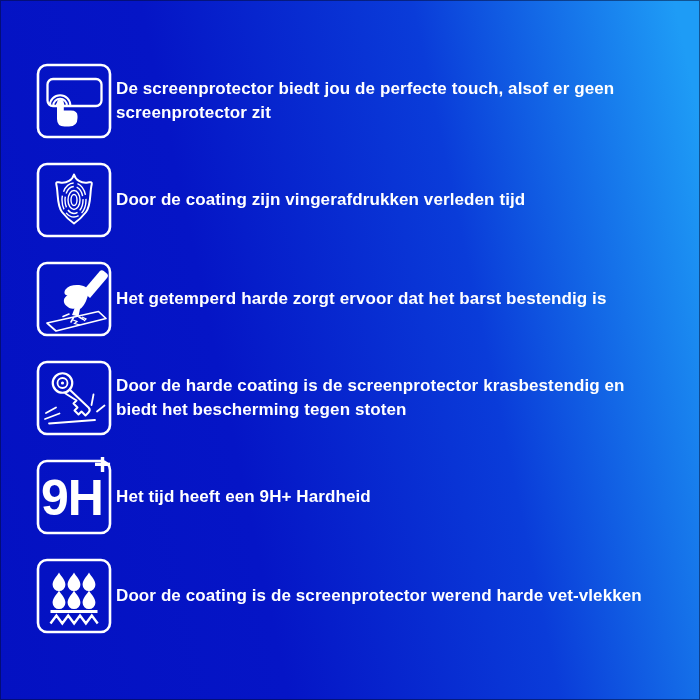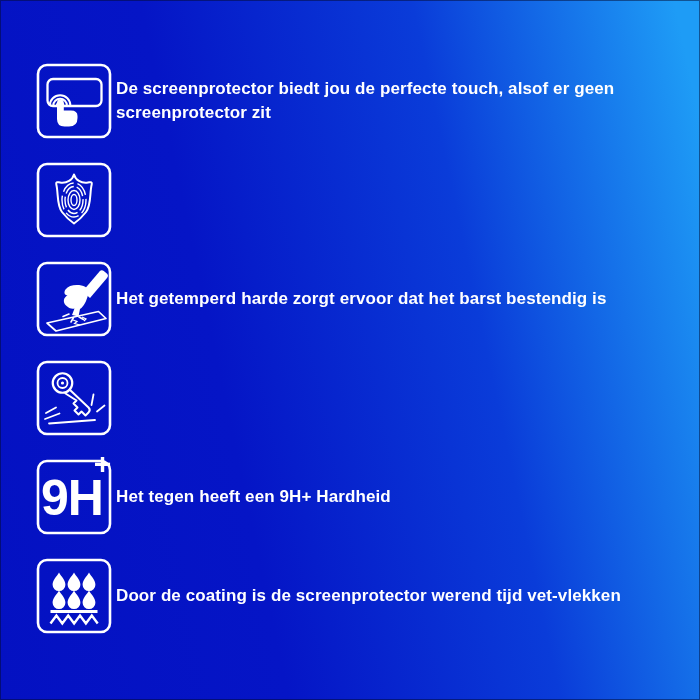--- a/index.html
+++ b/index.html
@@ -73,20 +73,21 @@
       <div class="icon-box">
         <svg width="76" height="76" viewBox="0 0 76 76">
           <rect class="st" x="2" y="2" width="72" height="72" rx="9" stroke-width="2.6"></rect>
           <path class="st" stroke-width="2" stroke-linejoin="round" d="M38 12.5 C36.5 18 31 21.5 24 20.5 C21.5 20.2 19.5 19.3 20.3 22.5 C22.5 31 20.5 43 26 50 C29.5 54.5 33.5 58.5 38 61.5 C42.5 58.5 46.5 54.5 50 50 C55.5 43 53.5 31 55.7 22.5 C56.5 19.3 54.5 20.2 52 20.5 C45 21.5 39.5 18 38 12.5 Z"></path>
           <ellipse class="st" cx="38" cy="38" rx="3" ry="5.5" stroke-width="1.4"></ellipse>
           <ellipse class="st" cx="38" cy="38" rx="6" ry="9.5" stroke-width="1.4"></ellipse>
           <ellipse class="st" cx="38" cy="38" rx="9" ry="13.5" stroke-width="1.4" stroke-dasharray="11 3"></ellipse>
           <ellipse class="st" cx="38" cy="38" rx="12" ry="17" stroke-width="1.4" stroke-dasharray="14 4"></ellipse>
         </svg>
       </div>
+      <div class="feature-text">Door de coating zijn vingerafdrukken verleden tijd</div>
     </div>
 
     <div class="feature-row">
       <div class="icon-box">
         <svg width="76" height="76" viewBox="0 0 76 76">
           <rect class="st" x="2" y="2" width="72" height="72" rx="9" stroke-width="2.6"></rect>
           <path class="fl" d="M46.5 30.5 L63.5 10.5 Q65.5 8.2 67.8 10 L70.8 12.6 Q73 14.6 71 17 L54 37 Z"></path>
           <path class="fl" d="M52 34 C54 29 51 25.5 45.5 24.5 C39 23.2 32.5 24.5 29.5 28.5 C27.5 31.5 28.5 34 31.5 34.5 C27.5 36.5 26.5 41 30 44.5 C32.5 47 36 48.5 38.5 47.5 L36 54 L42.5 55.5 L44 48 C48 45.5 50.5 40 52 34 Z"></path>
           <path class="st" d="M33 53 l-6 2.5 M37.5 56.5 l-2.5 4.5 M43 56 l4.5 2.5" stroke-width="1.6" stroke-linecap="round"></path>
           <polygon class="st" points="11,62 62.5,50.5 70,57.5 20,70" stroke-width="1.7" stroke-linejoin="round"></polygon>
@@ -101,46 +102,47 @@
       <div class="icon-box">
         <svg width="76" height="76" viewBox="0 0 76 76">
           <rect class="st" x="2" y="2" width="72" height="72" rx="9" stroke-width="2.6"></rect>
           <circle class="st" cx="26.5" cy="23" r="9.75" stroke-width="2.2"></circle>
           <circle class="st" cx="26.5" cy="23" r="5" stroke-width="1.8"></circle>
           <circle class="fl" cx="26.5" cy="23" r="1.6"></circle>
           <path class="st" stroke-width="2" stroke-linejoin="round" stroke-linecap="round" d="M33.5 29.5 L52.5 47.5 Q55 50 52.5 52.5 L49.5 55.5 L45.5 51.5 L42.5 54.5 L38.5 50.5 L41.5 47.5 L37.5 43.5 L40.5 40.5 L29.5 33.5"></path>
           <path class="st" stroke-width="1.8" stroke-linecap="round" d="M10 53 L20 47.5 M9 59 L23.5 53.5 M13 63.5 L59 60 M57.5 34.5 L55.5 45 M61 51.5 L68.5 45.5"></path>
         </svg>
       </div>
+      <div class="feature-text">Door de harde coating is de screenprotector krasbestendig en biedt het bescherming tegen stoten</div>
     </div>
 
     <div class="feature-row">
       <div class="icon-box">
         <svg width="76" height="76" viewBox="0 0 76 76">
           <rect class="st" x="2" y="2" width="72" height="72" rx="9" stroke-width="2.6"></rect>
           <text x="36" y="56" text-anchor="middle" font-size="50" letter-spacing="-1">9H</text>
           <text x="66.5" y="15" text-anchor="middle" font-size="30">+</text>
         </svg>
       </div>
-      <div class="feature-text">Het tegen heeft een 9H+ Hardheid</div>
+      <div class="feature-text">Het tijd heeft een 9H+ Hardheid</div>
     </div>
 
     <div class="feature-row">
       <div class="icon-box">
         <svg width="76" height="76" viewBox="0 0 76 76">
           <rect class="st" x="2" y="2" width="72" height="72" rx="9" stroke-width="2.6"></rect>
           <g class="fl">
             <path transform="translate(23,23.5)" d="M0 -9 C2.6 -4.4 6.4 -1.6 6.4 3.2 A6.4 6.4 0 1 1 -6.4 3.2 C-6.4 -1.6 -2.6 -4.4 0 -9 Z"></path>
             <path transform="translate(38,23.5)" d="M0 -9 C2.6 -4.4 6.4 -1.6 6.4 3.2 A6.4 6.4 0 1 1 -6.4 3.2 C-6.4 -1.6 -2.6 -4.4 0 -9 Z"></path>
             <path transform="translate(53,23.5)" d="M0 -9 C2.6 -4.4 6.4 -1.6 6.4 3.2 A6.4 6.4 0 1 1 -6.4 3.2 C-6.4 -1.6 -2.6 -4.4 0 -9 Z"></path>
             <path transform="translate(23,41.5)" d="M0 -9 C2.6 -4.4 6.4 -1.6 6.4 3.2 A6.4 6.4 0 1 1 -6.4 3.2 C-6.4 -1.6 -2.6 -4.4 0 -9 Z"></path>
             <path transform="translate(38,41.5)" d="M0 -9 C2.6 -4.4 6.4 -1.6 6.4 3.2 A6.4 6.4 0 1 1 -6.4 3.2 C-6.4 -1.6 -2.6 -4.4 0 -9 Z"></path>
             <path transform="translate(53,41.5)" d="M0 -9 C2.6 -4.4 6.4 -1.6 6.4 3.2 A6.4 6.4 0 1 1 -6.4 3.2 C-6.4 -1.6 -2.6 -4.4 0 -9 Z"></path>
           </g>
           <line class="st" x1="14.5" y1="53.5" x2="61.5" y2="53.5" stroke-width="3.2"></line>
           <polyline class="st" stroke-width="2.4" stroke-linejoin="miter" points="14.5,65.5 20.4,57.5 26.3,65.5 32.2,57.5 38.1,65.5 44,57.5 49.9,65.5 55.8,57.5 61.7,65.5"></polyline>
         </svg>
       </div>
-      <div class="feature-text">Door de coating is de screenprotector werend tijd vet-vlekken</div>
+      <div class="feature-text">Door de coating is de screenprotector werend harde vet-vlekken</div>
     </div>
 
   </div>
 </div>
 
 </body></html>

